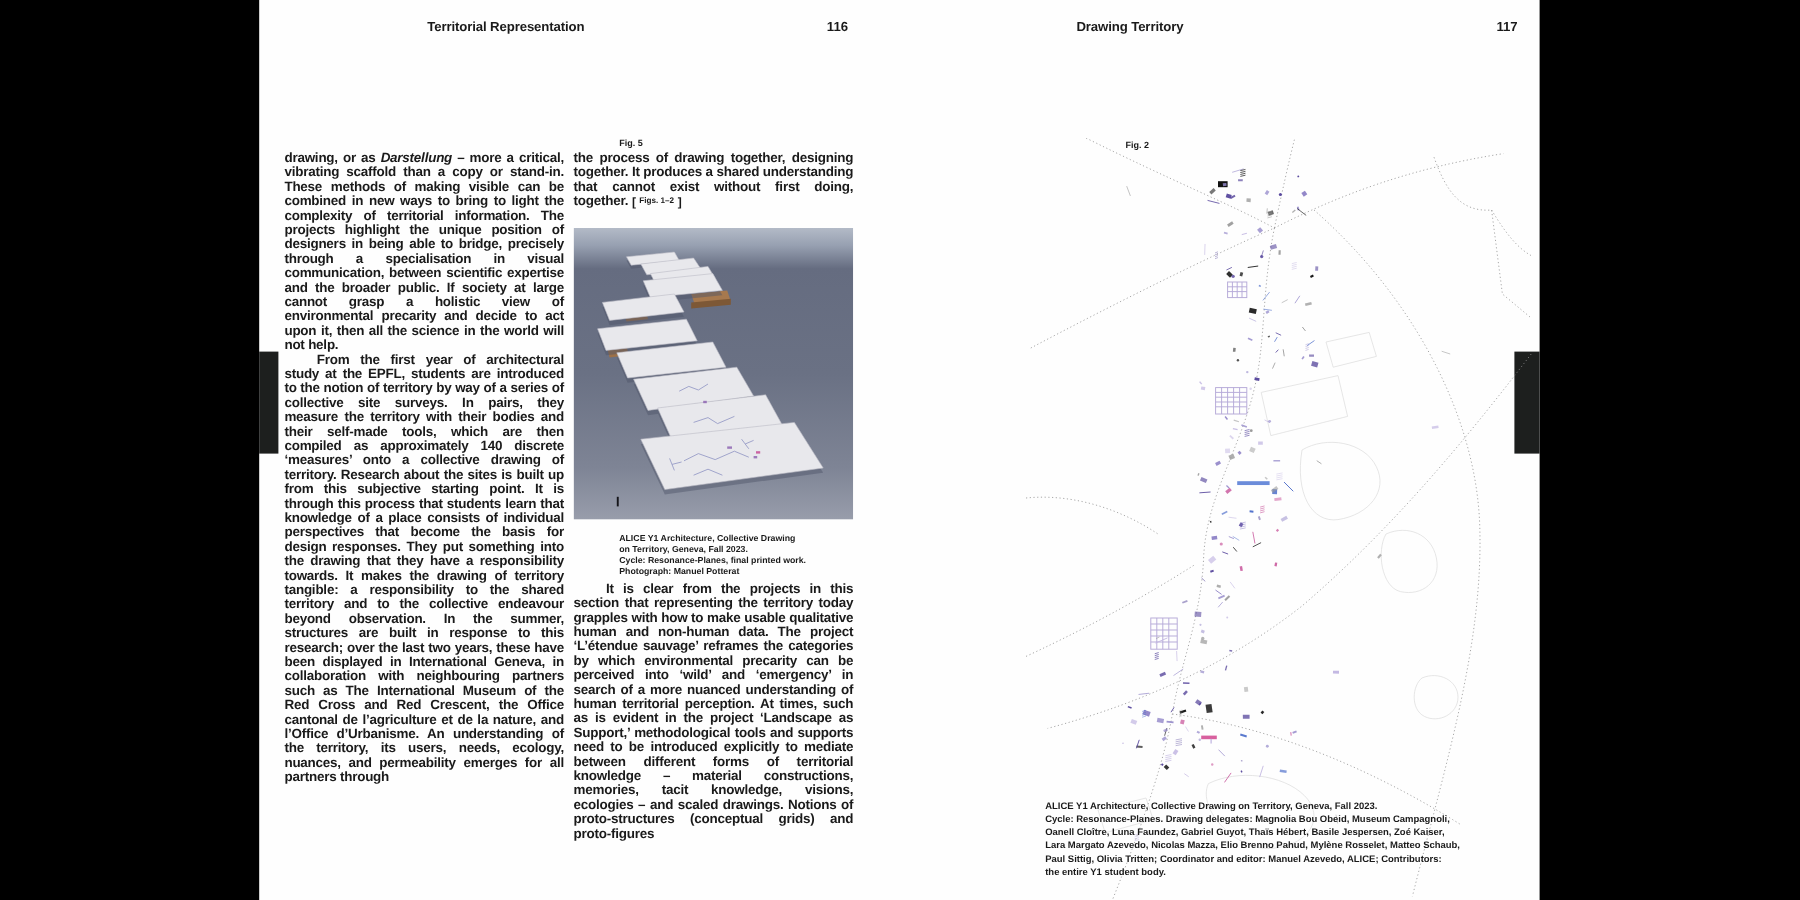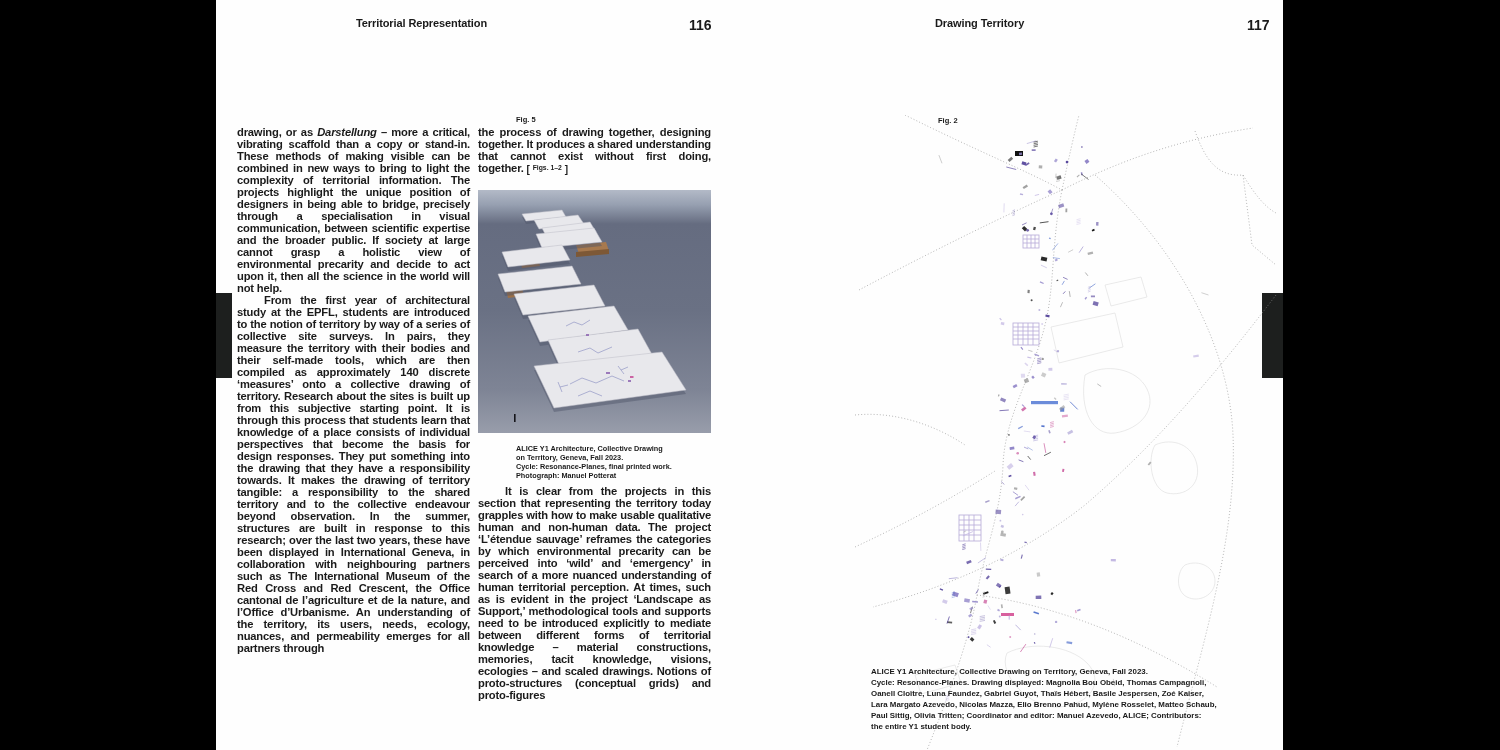--- a/index.html
+++ b/index.html
@@ -18,21 +18,21 @@
     position: absolute; top: 293px; height: 85px; background: #1d1f1e;
   }
   .edge-tab.left { left: 0; width: 16px; }
   .edge-tab.right { right: 0; width: 21px; }
 
   .running-header {
     position: absolute; top: 17px; font-size: 11px; font-weight: bold;
     letter-spacing: -0.1px; white-space: nowrap;
   }
   .page-num {
-    position: absolute; top: 17px; font-size: 14px; font-weight: bold;
+    position: absolute; top: 17px; font-size: 11px; font-weight: bold;
   }
 
   .bodytext {
     position: absolute; width: 233px;
     font-size: 11.2px; font-weight: bold; line-height: 12px;
     letter-spacing: -0.18px; text-align: justify; text-justify: inter-word;
   }
   .bodytext .para { text-align: justify; }
   .ital { font-style: italic; }
 
@@ -149,21 +149,21 @@
       <div>Cycle: Resonance-Planes, final printed work.</div>
       <div>Photograph: Manuel Potterat</div>
     </div>
 
     <div class="bodytext" style="left:262px; top:485px;">
       <div class="para" style="text-indent:27px;">It is clear from the projects in this section that representing the territory today grapples with how to make usable qualitative human and non-human data. The project ‘L’étendue sauvage’ reframes the categories by which environmental precarity can be perceived into ‘wild’ and ‘emergency’ in search of a more nuanced understanding of human territorial perception. At times, such as is evident in the project ‘Landscape as Support,’ methodological tools and supports need to be introduced explicitly to mediate between different forms of territorial knowledge – material constructions, memories, tacit knowledge, visions, ecologies – and scaled drawings. Notions of proto-structures (conceptual grids) and proto-figures</div>
     </div>
   </div>
 
   <div>
-    <div class="running-header" style="left:696px;padding-left:23px;">Drawing Territory</div>
+    <div class="running-header" style="left:658px;padding-left:23px;">Drawing Territory</div>
     <div class="page-num" style="left:1031px;">117</div>
 
     <div class="figlabel" style="left:697px; top:116px;margin-left:25px;">Fig. 2</div>
 
     <div class="map-frame">
       <svg id="map-svg" width="422" height="635" viewBox="0 0 422 635">
 
         <g stroke="#dcdcdc" stroke-width="0.6" fill="none">
           <path d="M 230 260 C 250 248, 282 253, 292 274 C 302 294, 286 314, 260 318 C 238 321, 224 296, 230 260 Z"></path>
           <path d="M 300 330 C 318 322, 338 330, 342 350 C 346 370, 330 382, 312 378 C 296 374, 292 344, 300 330 Z"></path>
@@ -396,21 +396,21 @@
             <path d="M 201.2 61.8 l 3.7 -1 M 201.2 63.4 l 3.7 -1 M 201.2 65.0 l 3.7 -1 M 201.2 66.6 l 3.7 -1 " stroke="#9a9a9a" stroke-width="0.6" fill="none" opacity="0.77"></path>
             <line x1="258.3" y1="563.9" x2="259.7" y2="571.2" stroke="#9a9a9a" stroke-width="0.8" opacity="0.52"></line>
             <line x1="149.2" y1="88.3" x2="148.9" y2="97.4" stroke="#c3b8e2" stroke-width="0.8" opacity="0.63"></line>
             <rect x="151.69390469323844" y="351.7525271512568" width="5.7" height="4.0" fill="#c3b8e2" transform="rotate(-40 151.7 351.8)" opacity="0.67"></rect>
           </g>
       </svg>
     </div>
 
     <div class="caption caption-wide" style="left:655px; top:666px;">
       <div>ALICE Y1 Architecture, Collective Drawing on Territory, Geneva, Fall 2023.</div>
-      <div>Cycle: Resonance-Planes.  Drawing displayed: Magnolia Bou Obeid, Thomas Campagnoli,</div>
+      <div>Cycle: Resonance-Planes.  Drawing delegates: Magnolia Bou Obeid, Museum Campagnoli,</div>
       <div>Oanell Cloître, Luna Faundez, Gabriel Guyot, Thaïs Hébert, Basile Jespersen, Zoé Kaiser,</div>
       <div>Lara Margato Azevedo, Nicolas Mazza, Elio Brenno Pahud, Mylène Rosselet, Matteo Schaub,</div>
       <div>Paul Sittig, Olivia Tritten; Coordinator and editor: Manuel Azevedo, ALICE; Contributors:</div>
       <div>the entire Y1 student body.</div>
     </div>
   </div>
 
 </div>
 
 </body></html>

